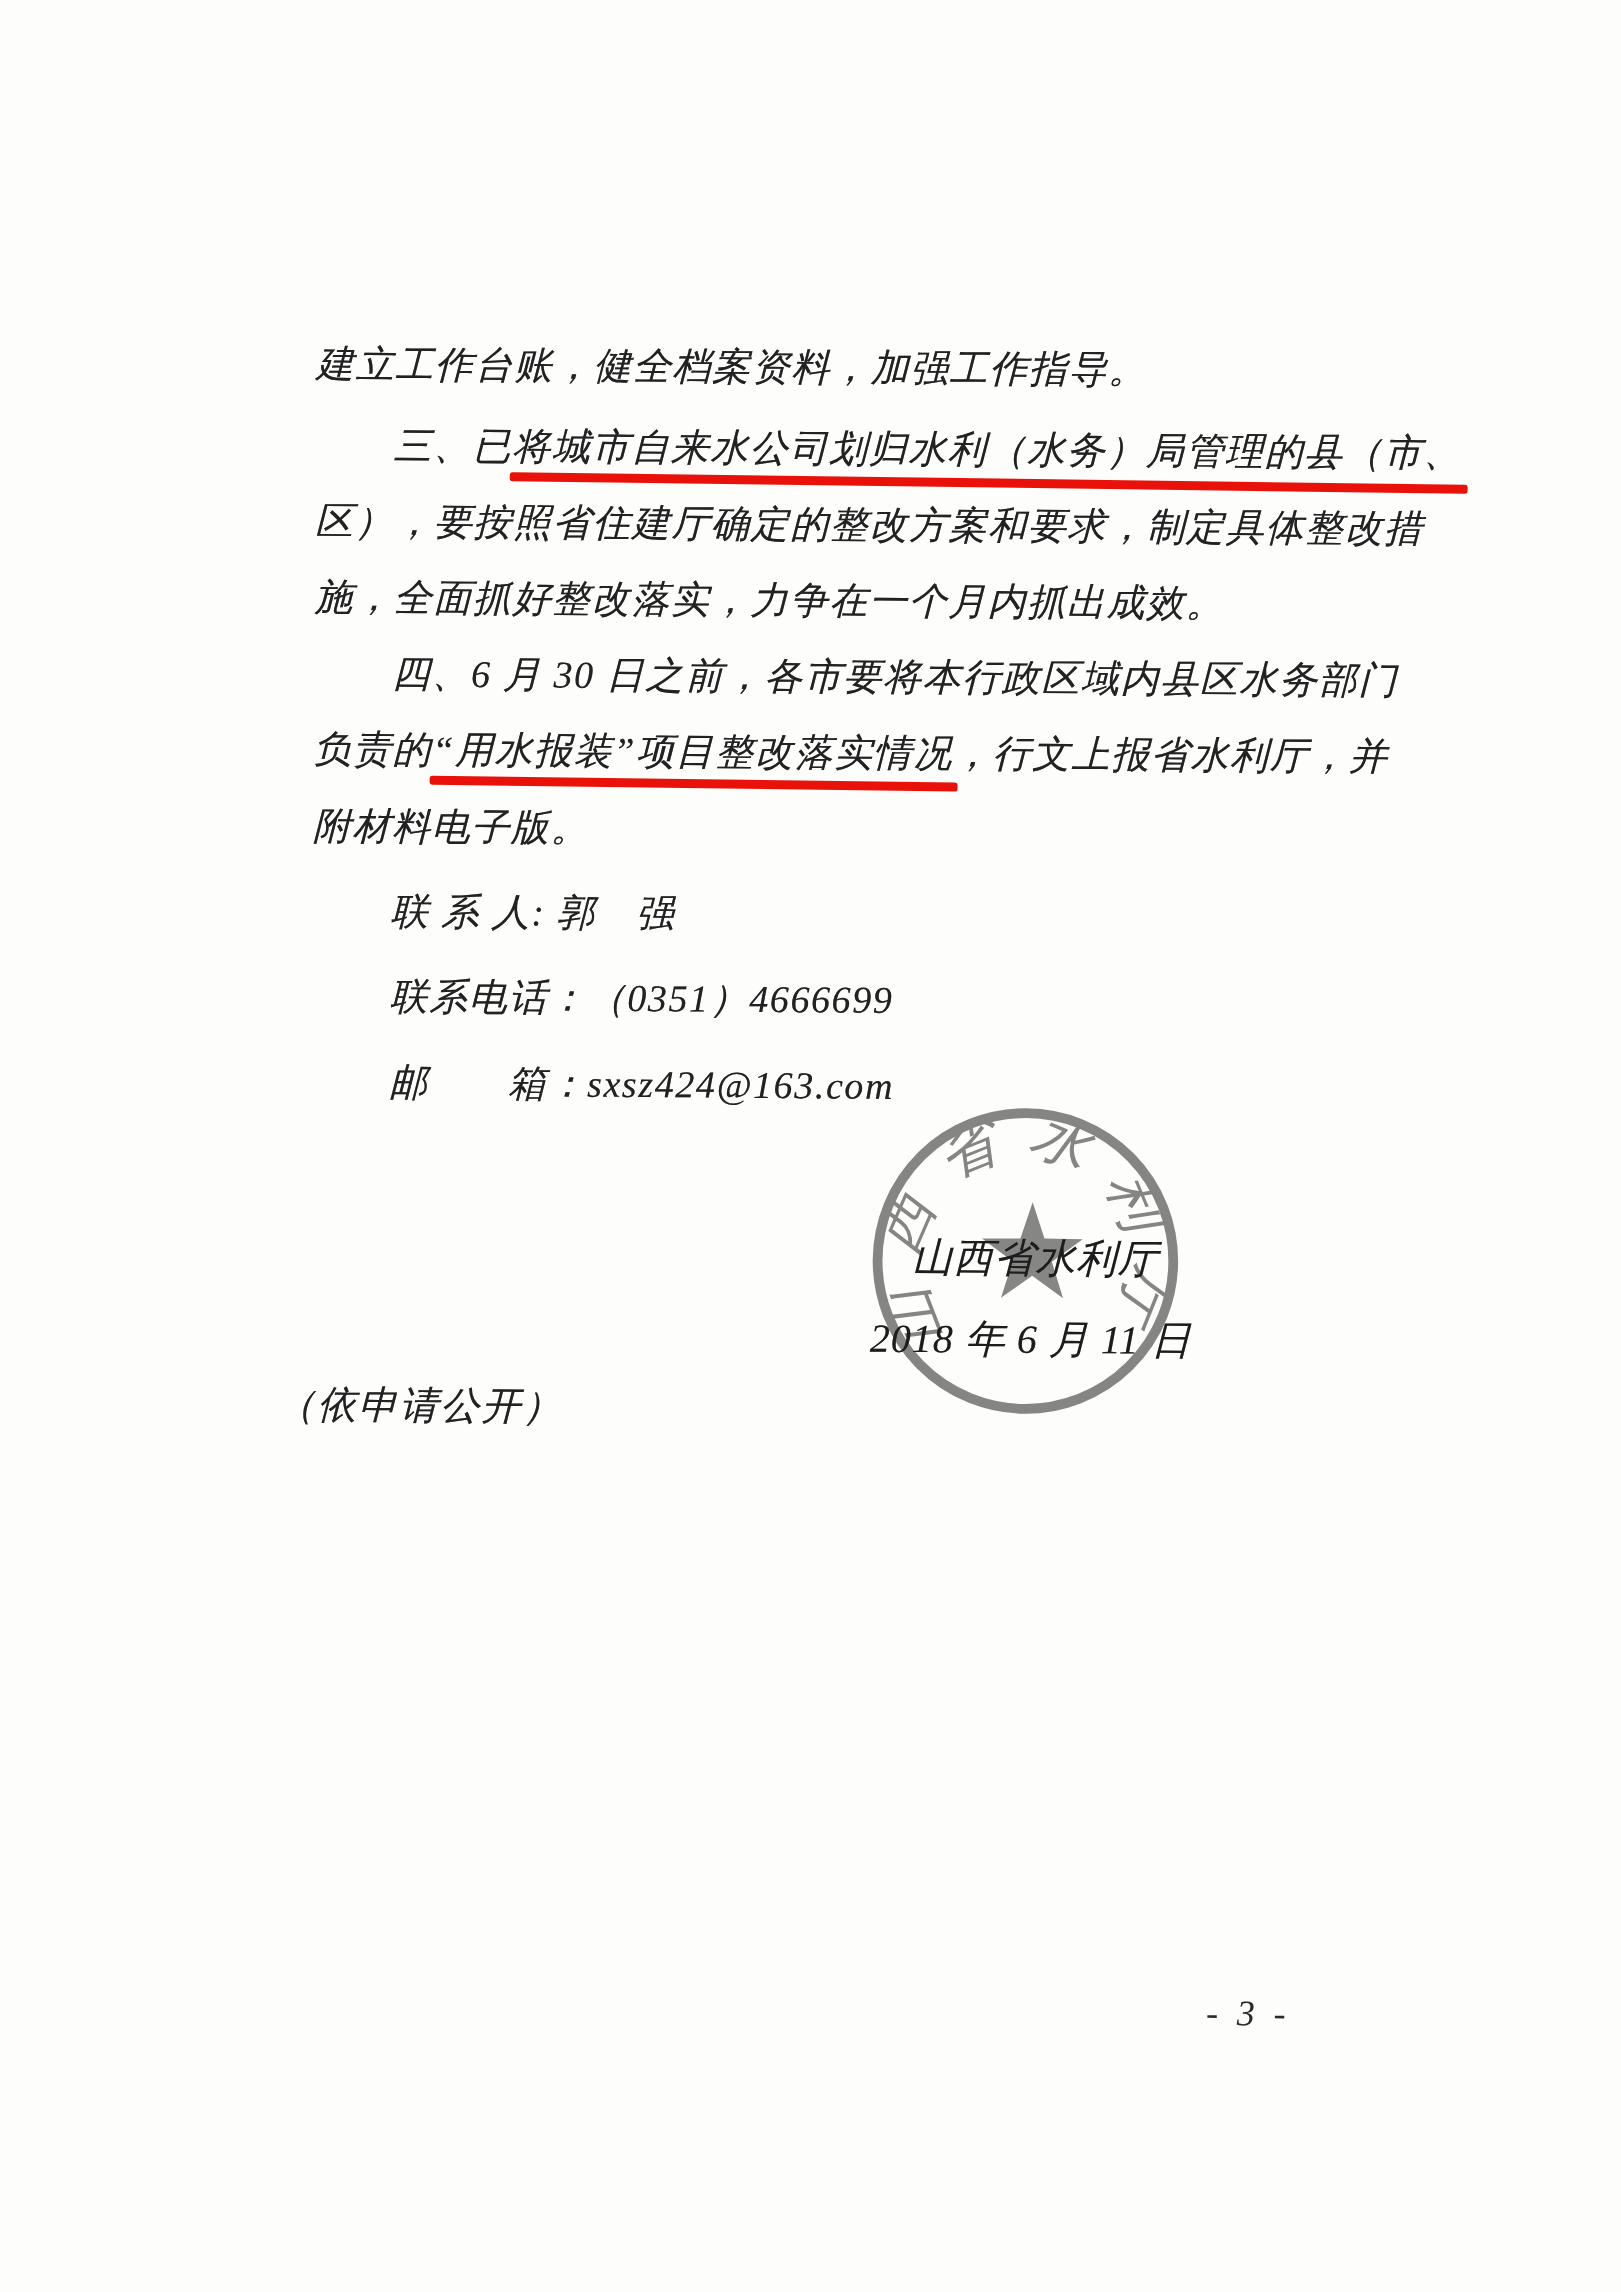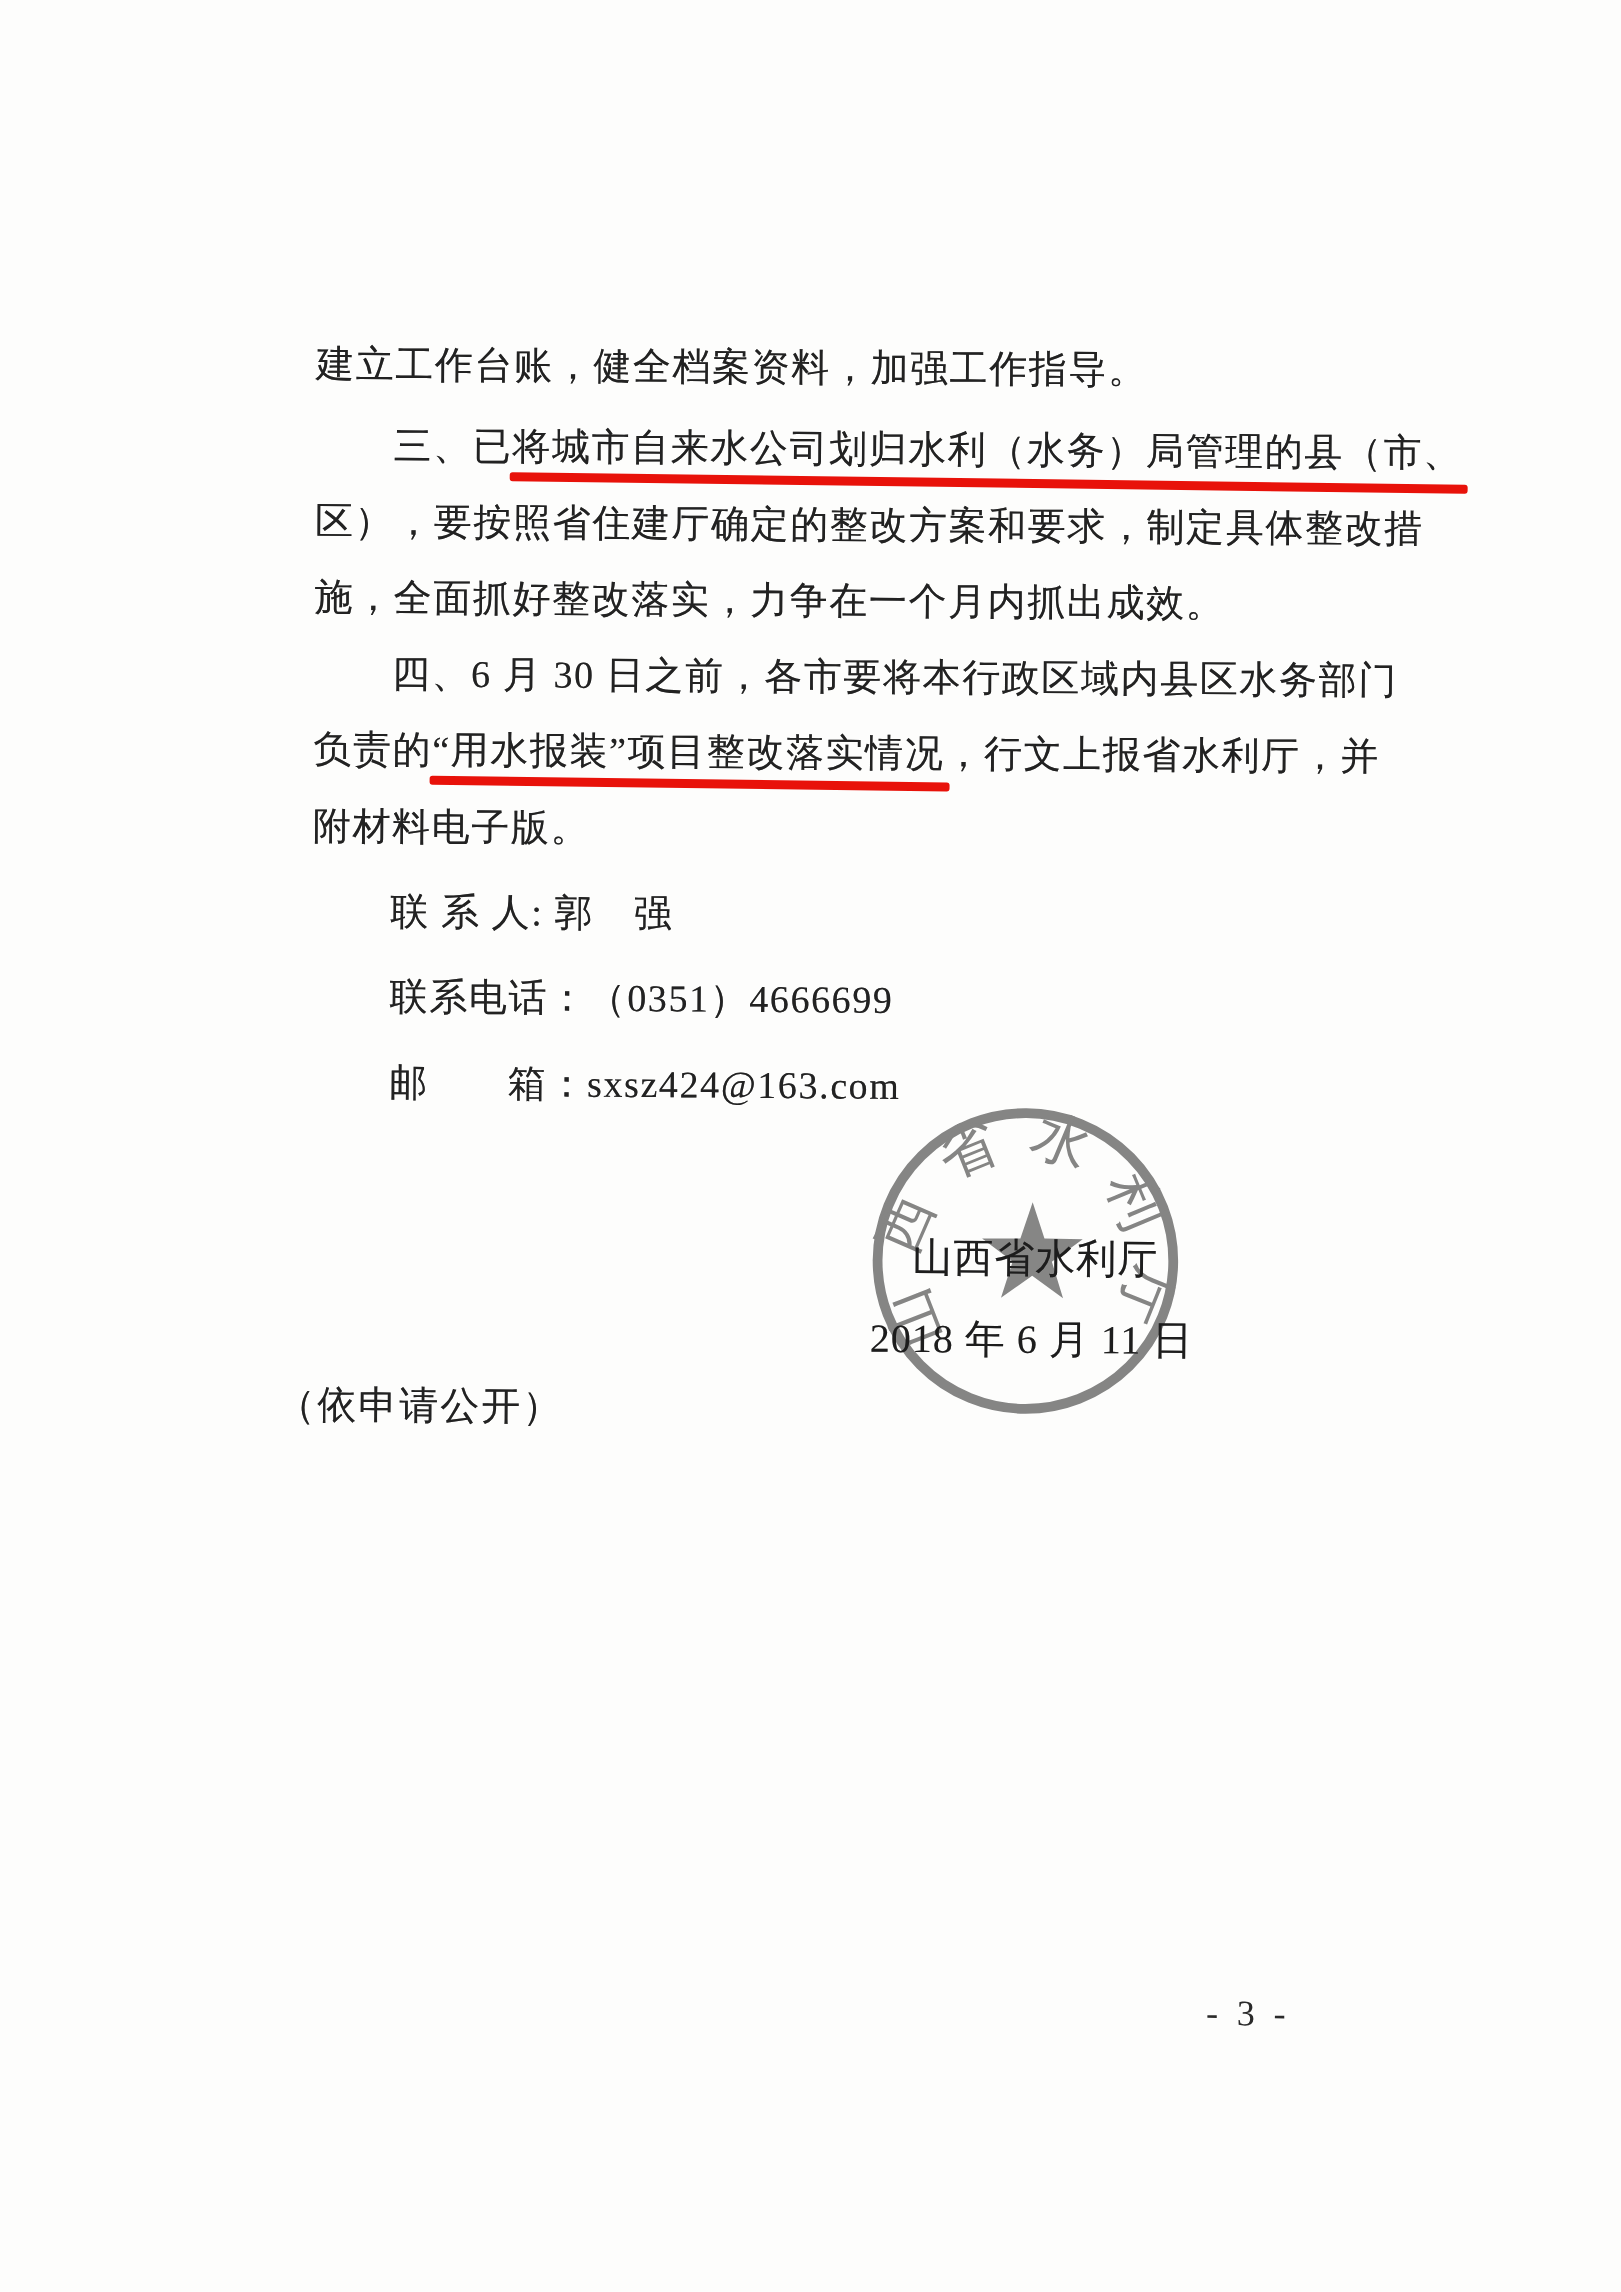--- a/index.html
+++ b/index.html
@@ -3,20 +3,21 @@
 <meta charset="utf-8">
 <style>
   html,body{margin:0;padding:0;background:#ffffff;}
   .page{
     position:relative;
     width:1621px;height:2293px;
     background:#fdfdfc;
     overflow:hidden;
     font-family:"Liberation Serif","DejaVu Serif",serif;
     color:#1e1e1e;
+    font-style:italic;
   }
   
   .scan{
     position:absolute;inset:0;
     transform:rotate(0.4deg);
     transform-origin:196px 294px;
   }
   .bline{
     position:absolute;
     font-size:38px;

